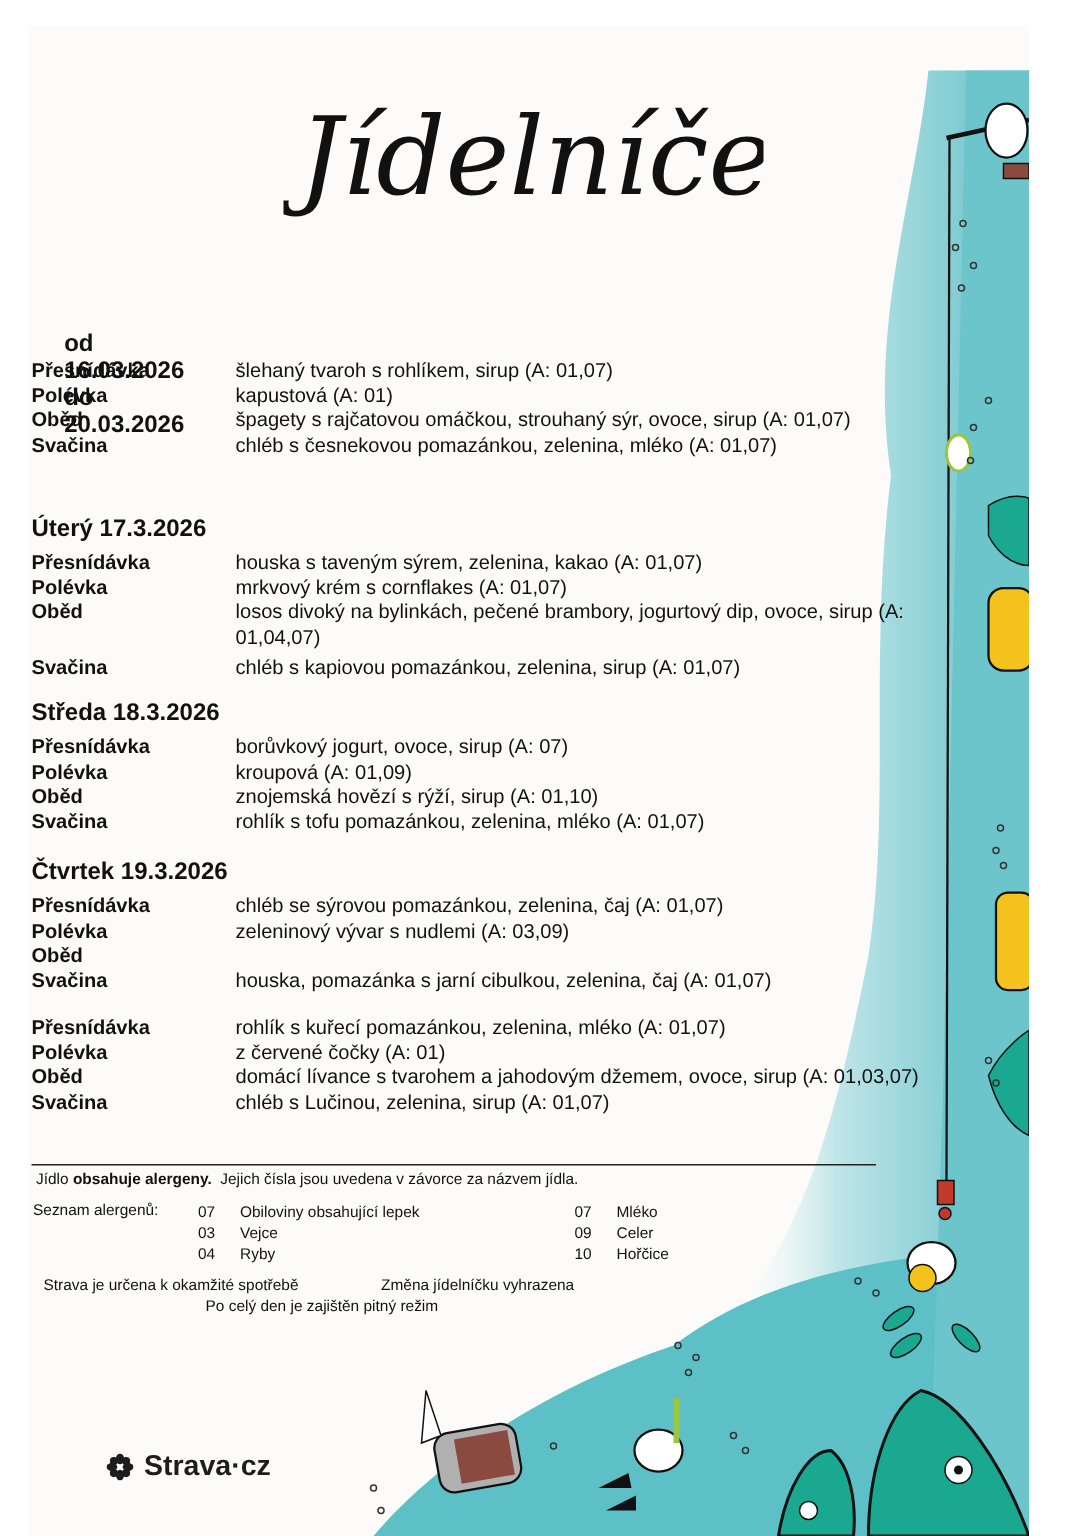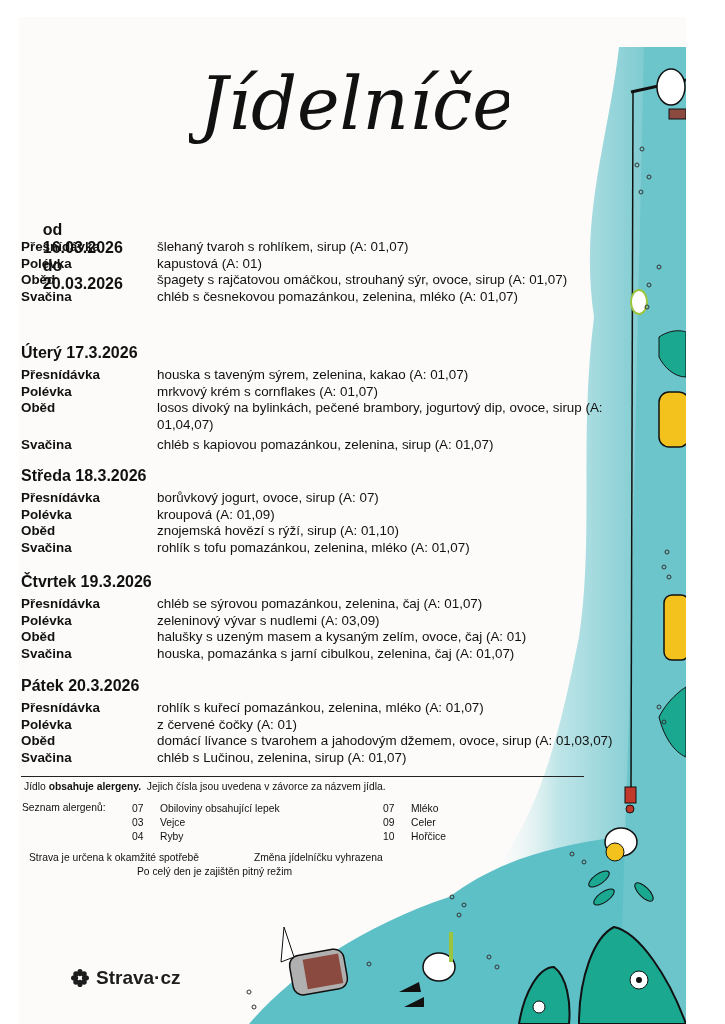--- a/index.html
+++ b/index.html
@@ -185,30 +185,28 @@
     <div class="row">
         <span class="lbl">Přesnídávka</span>
         <span class="val">chléb se sýrovou pomazánkou, zelenina, čaj  (A: 01,07)</span>
       </div>
     <div class="row">
         <span class="lbl">Polévka</span>
         <span class="val">zeleninový vývar s nudlemi  (A: 03,09)</span>
       </div>
     <div class="row">
         <span class="lbl">Oběd</span>
-        <span class="val">halušky s uzeným masem a kysaným zelím, ovoce, čaj  (A: 01)</span>
       </div>
     <div class="row">
         <span class="lbl">Svačina</span>
         <span class="val">houska, pomazánka s jarní cibulkou, zelenina, čaj  (A: 01,07)</span>
       </div>
   </div>
 
   <div class="day" style="top:660px; width:640px">
-    <h2>Pátek 20.3.2026</h2>
     <div class="row">
         <span class="lbl">Přesnídávka</span>
         <span class="val">rohlík s kuřecí pomazánkou, zelenina, mléko  (A: 01,07)</span>
       </div>
     <div class="row">
         <span class="lbl">Polévka</span>
         <span class="val">z červené čočky  (A: 01)</span>
       </div>
     <div class="row">
         <span class="lbl">Oběd</span>

